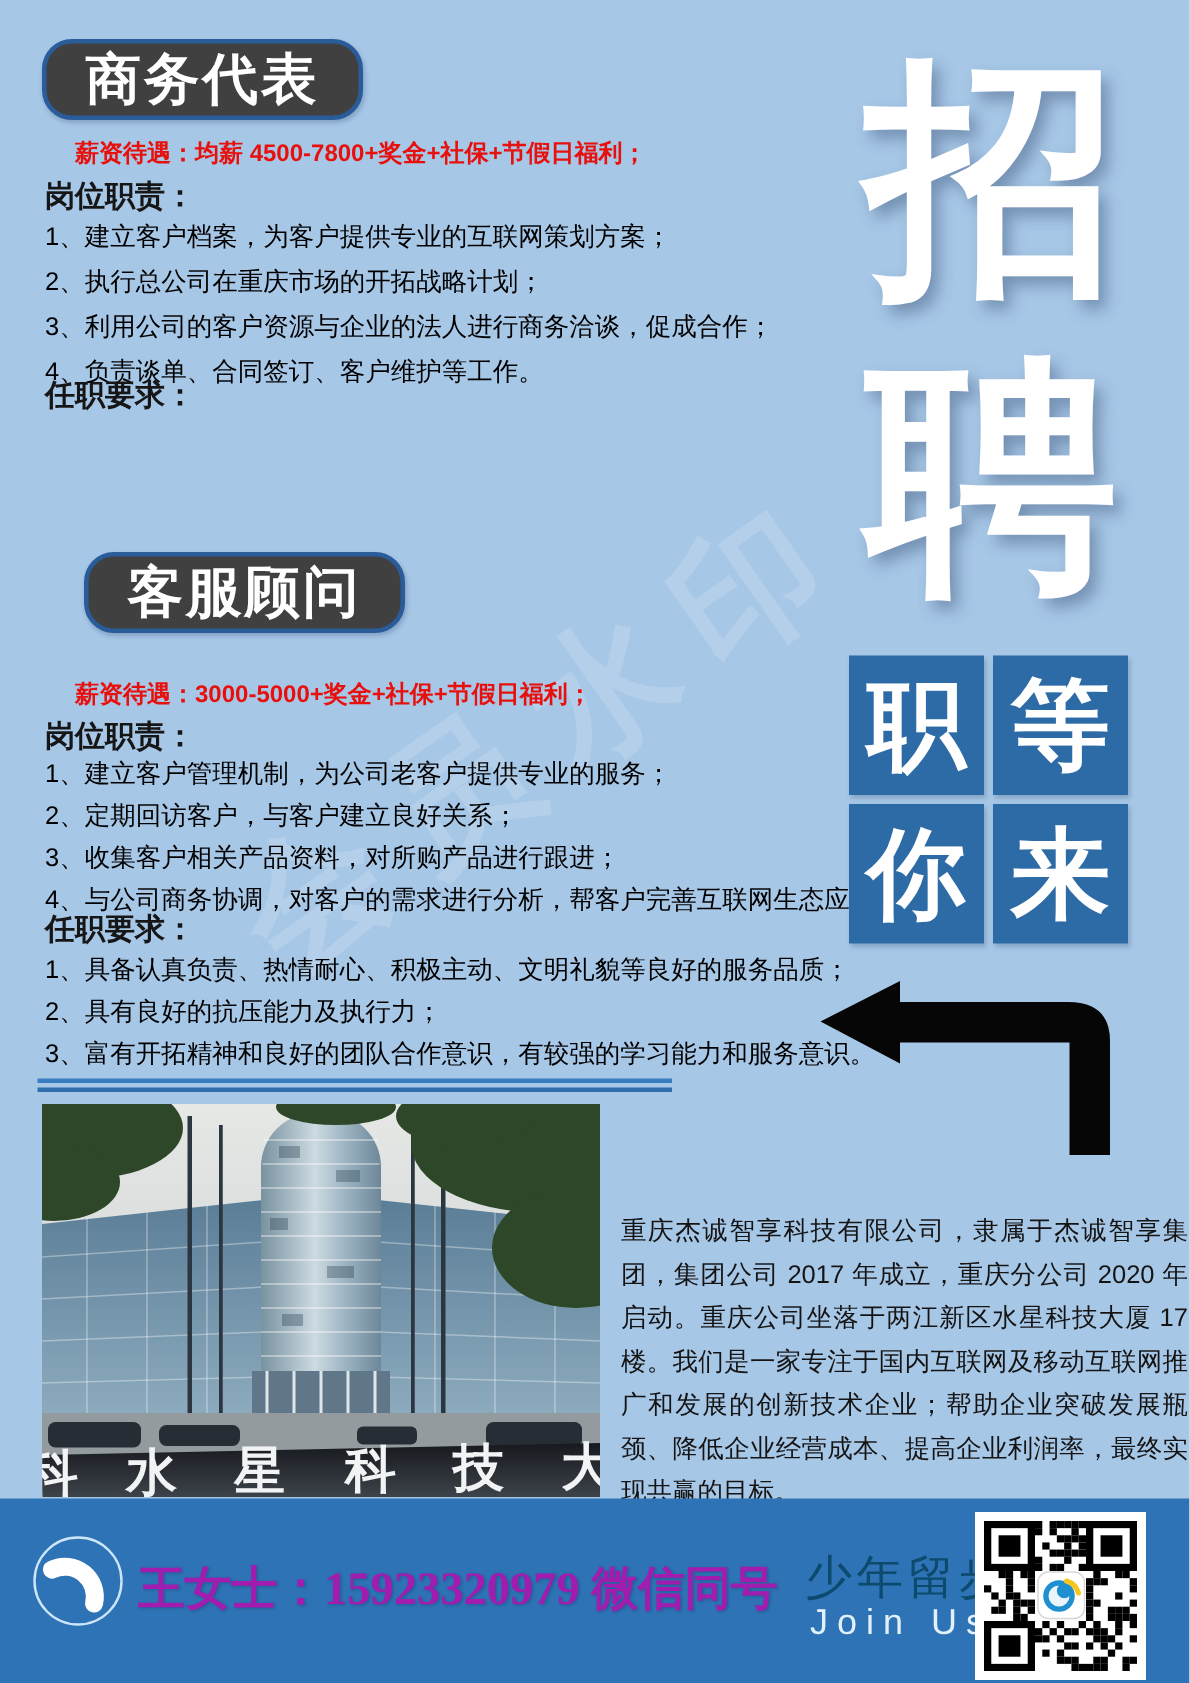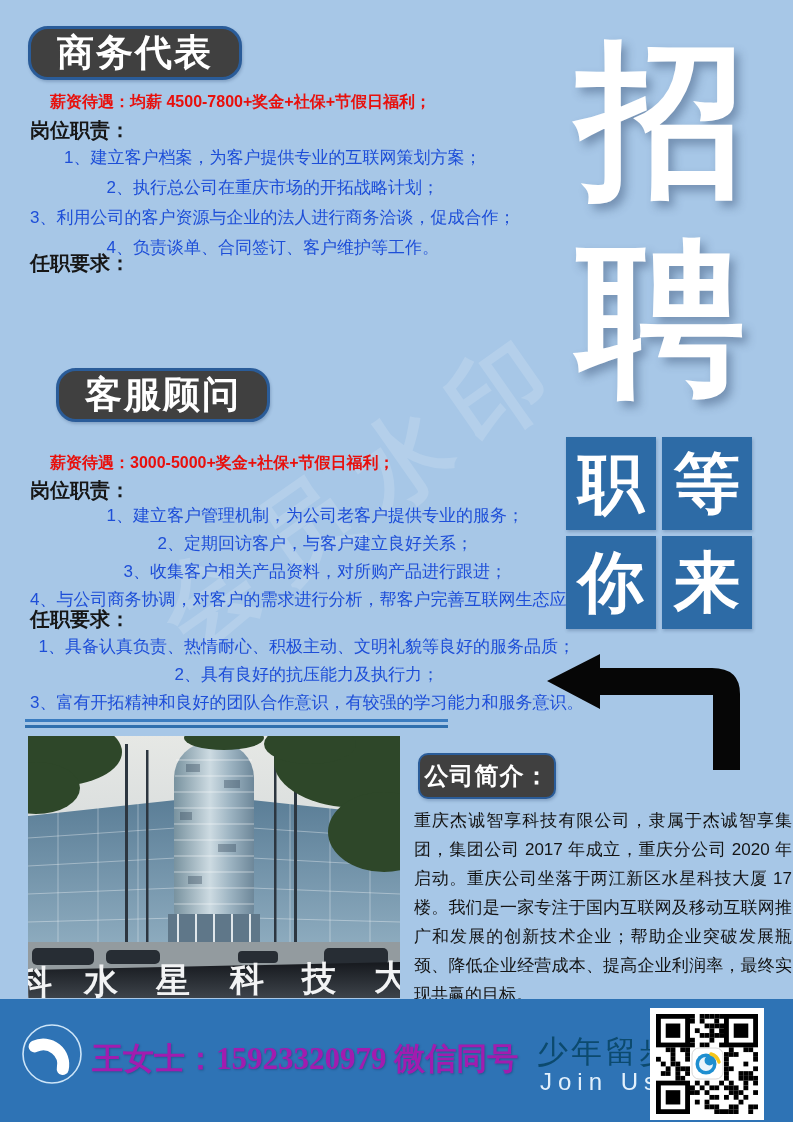--- a/index.html
+++ b/index.html
@@ -22,21 +22,21 @@
   #badge2{ top:368px;margin-left:28px; }
   .badge.small{
     left:418px; top:753px; width:138px; height:46px;
     font-size:24px; border-radius:10px; border-width:2px; letter-spacing:1px;
   }
   
   .salary{ position:absolute; left:30px; font-size:16px; font-weight:bold; color:#e8100c; white-space:nowrap;margin-left:20px; }
   #salary1{ top:92px; }
   #salary2{ top:453px; }
   .sec-hdr{ position:absolute; left:30px; font-size:20px; font-weight:bold; color:#161616; }
-  .list{ position:absolute; left:30px; font-size:17px; color:#1d4ed8;text-align:center; }
+  .list{ position:absolute; left:30px; font-size:17px; color:#000000; }
   .list .li{ white-space:nowrap; }
   #duties1-h{ top:117px; } #duties1{ top:143px; } #duties1 .li{ line-height:30px; }
   #req1-h{ top:250px; }    #req1{ top:276px; }   #req1 .li{ line-height:29px; }
   #duties2-h{ top:477px; } #duties2{ top:502px; } #duties2 .li{ line-height:28px; }
   #req2-h{ top:606px; }    #req2{ top:633px; }   #req2 .li{ line-height:28px; }
   
   .rule{ position:absolute; left:25px; width:423px; height:3px; }
   #rule-top{ top:719px; background:#3a7cc0; }
   #rule-bot{ top:725px; background:#2f6fae; }
   
@@ -245,23 +245,20 @@
         <text x="-10" y="258">科</text>
         <text x="56" y="257">水</text>
         <text x="128" y="256">星</text>
         <text x="202" y="255">科</text>
         <text x="274" y="254">技</text>
         <text x="346" y="253">大</text>
       </g>
     </svg>
   </div>
 
-  <div class="badge small">
-    <span>公司简介：</span>
-  </div>
   <div class="intro">重庆杰诚智享科技有限公司，隶属于杰诚智享集团，集团公司 2017 年成立，重庆分公司 2020 年启动。重庆公司坐落于两江新区水星科技大厦 17 楼。我们是一家专注于国内互联网及移动互联网推广和发展的创新技术企业；帮助企业突破发展瓶颈、降低企业经营成本、提高企业利润率，最终实现共赢的目标。</div>
 
   <div class="footer"></div>
 
   <div class="phone-wrap">
     <svg width="66" height="66" viewBox="0 0 66 66">
       <circle cx="32" cy="32" r="29" fill="none" stroke="#cde5f8" stroke-width="1.6"></circle>
       <g transform="rotate(42 32 32)">
         <path d="M14 38 A 20 20 0 0 1 50 36" fill="none" stroke="#ffffff" stroke-width="12" stroke-linecap="round"></path>
       </g>

